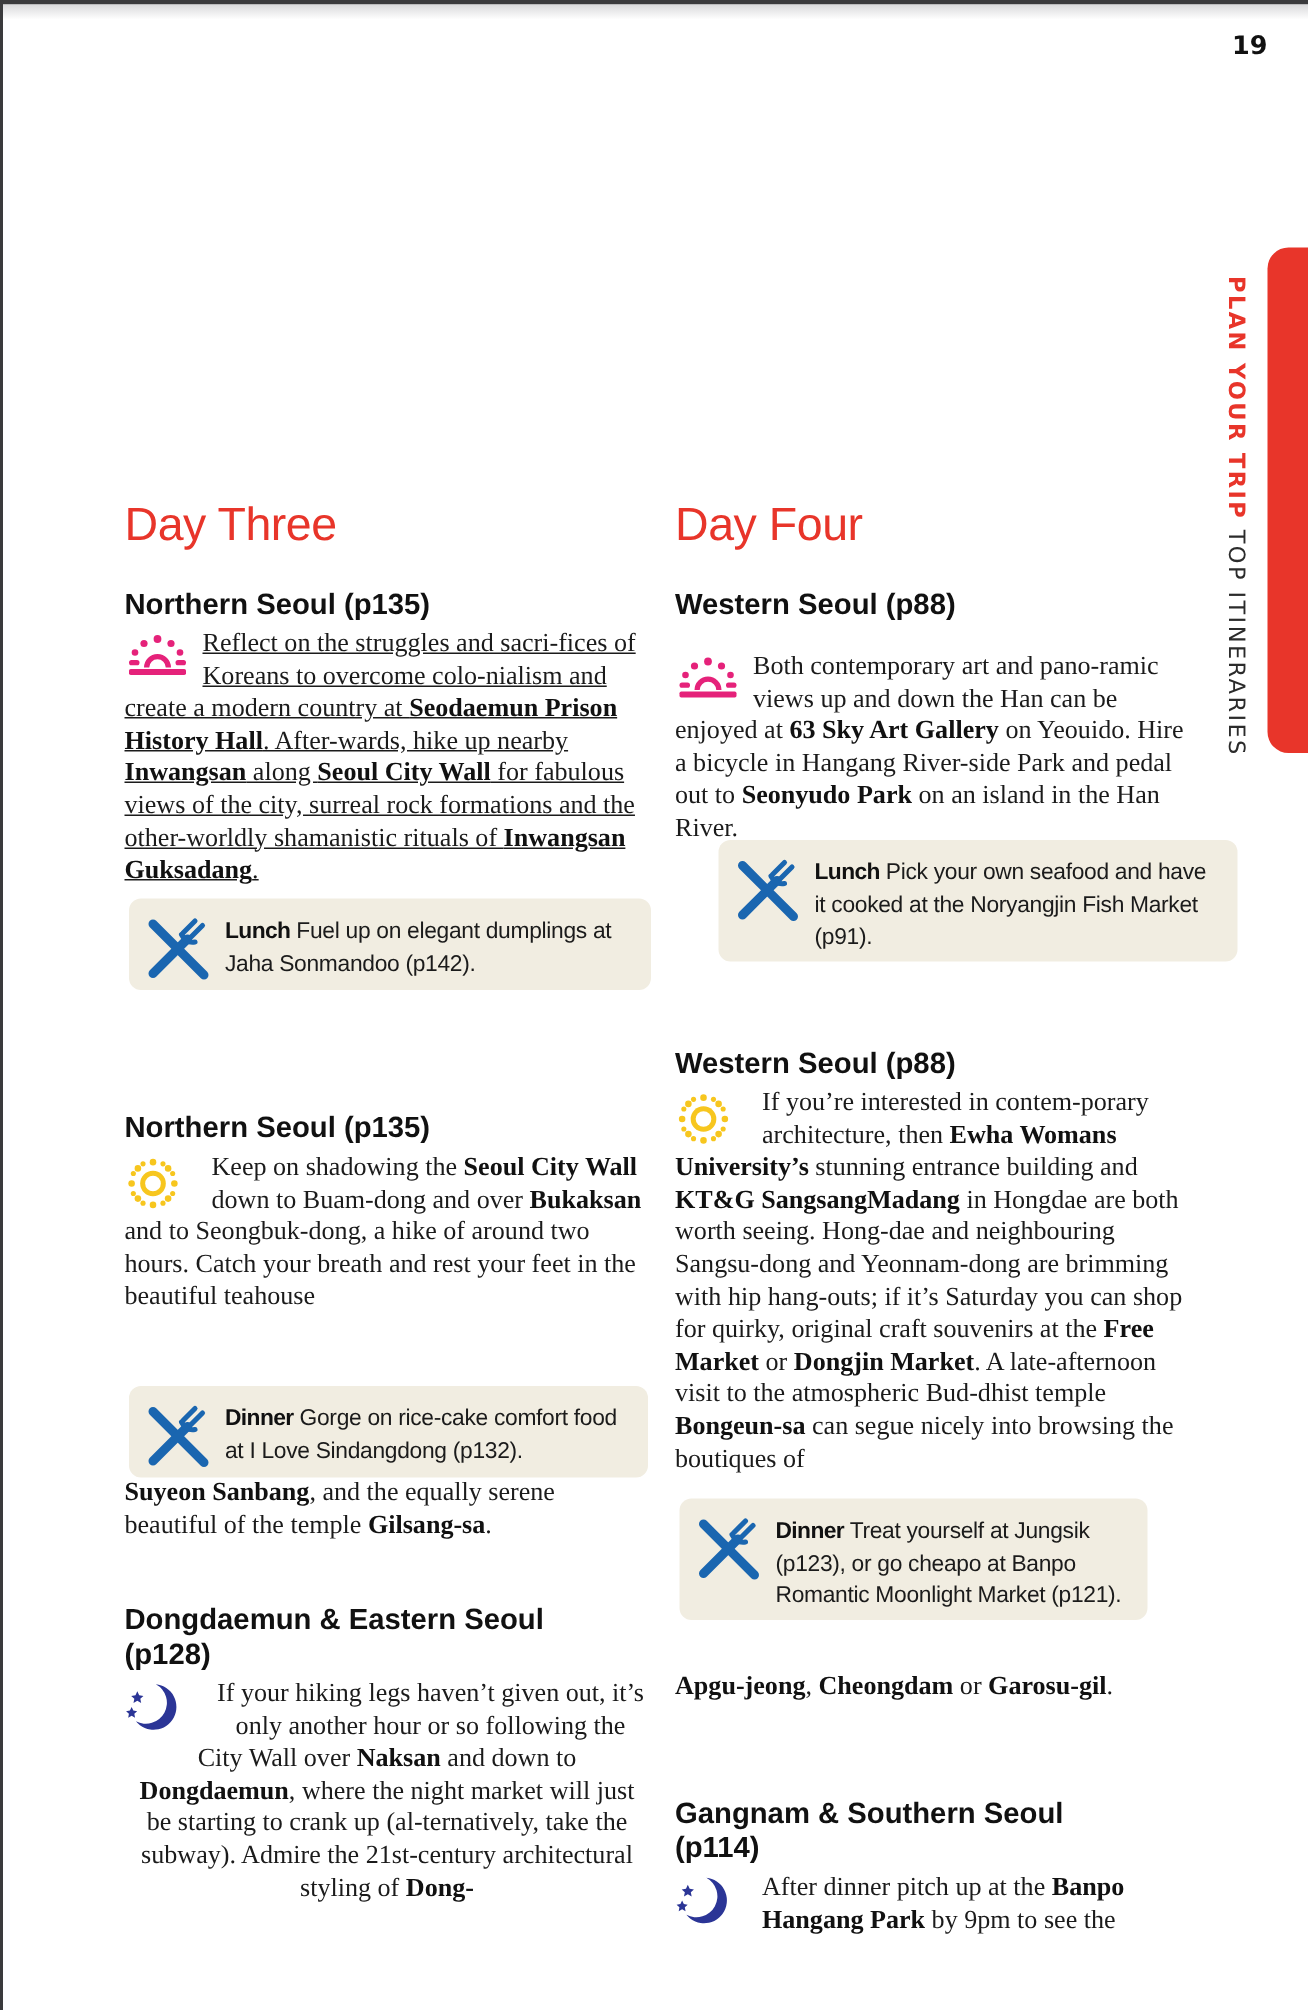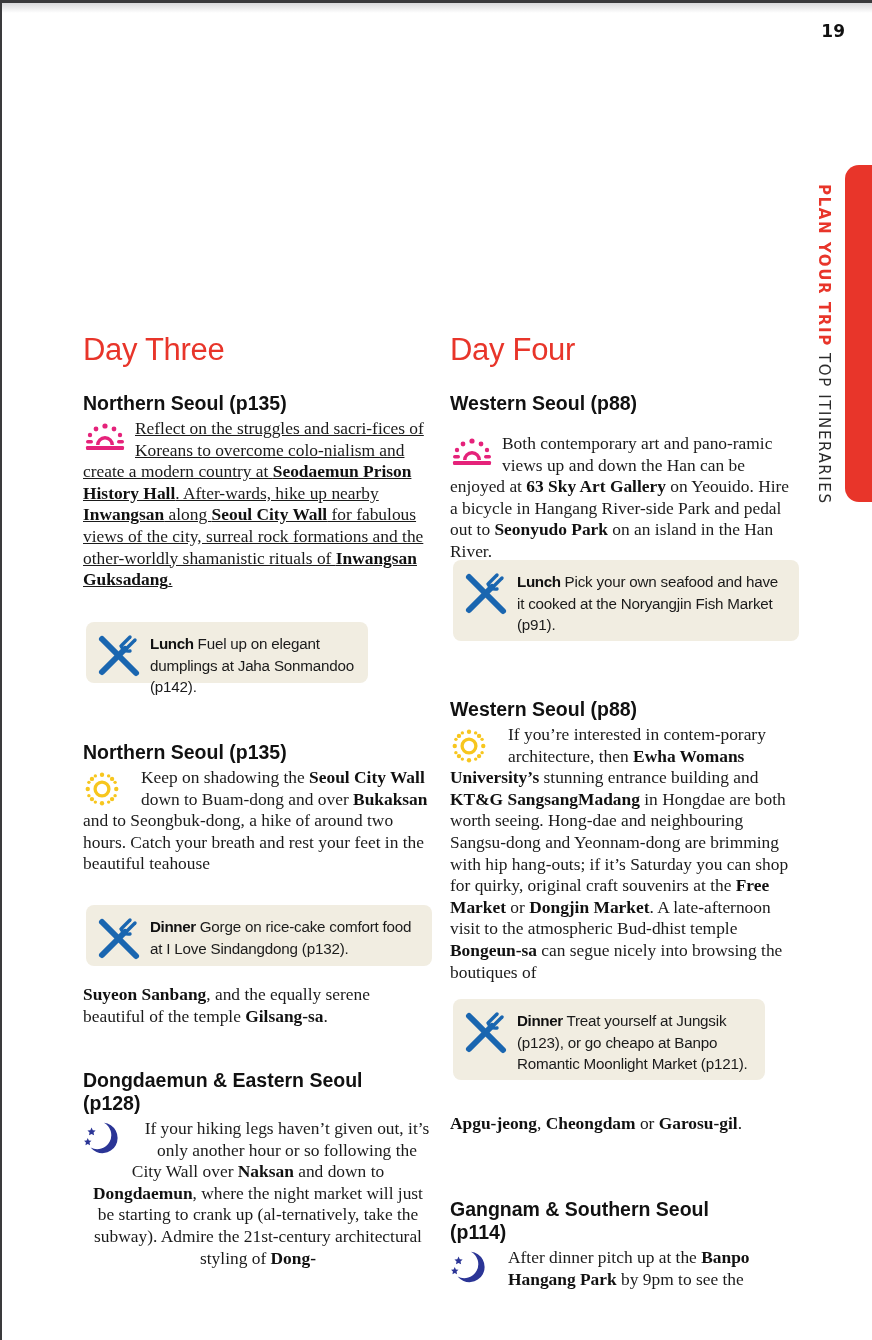--- a/index.html
+++ b/index.html
@@ -130,39 +130,39 @@
   <h2 class="section-title">Northern Seoul (p135)</h2>
   <p class="para" style="margin-top:3px;text-decoration:underline;">
     <span class="ico">
         <svg width="40" height="30" style="position:absolute;left:2px;top:4px">
           <use href="#sunrise"></use>
         </svg>
       </span><span>Reflect on the struggles and sacri-fices of Koreans to overcome colo-nialism and create a modern country at </span><b>Seodaemun Prison History Hall</b><span>. After-wards, hike up nearby </span><b>Inwangsan</b><span> along </span><b>Seoul City Wall</b><span> for fabulous views of the city, surreal rock formations and the other-worldly shamanistic rituals of </span><b>Inwangsan Guksadang</b><span>.</span>
   </p>
 </div>
 
-<div class="callout" style="left:86px; top:622px; width:282px; height:61px;">
+<div class="callout" style="left:86px; top:599px; width:348px; height:61px;">
   <svg class="fork" viewBox="0 0 46 46">
       <use href="#forkknife"></use>
     </svg>
   <div class="ctext"><b>Lunch</b><span> Fuel up on elegant dumplings at Jaha Sonmandoo (p142).</span></div>
 </div>
 
 <div class="abs" style="left:83px; top:741px; width:350px;">
   <h2 class="section-title">Northern Seoul (p135)</h2>
   <p class="para" style="margin-top:3px; height:108px; overflow:hidden;">
     <span class="ico wide">
         <svg width="38" height="38" style="position:absolute;left:0;top:2px">
           <use href="#sun"></use>
         </svg>
       </span><span>Keep on shadowing the </span><b>Seoul City Wall</b><span> down to Buam-dong and over </span><b>Bukaksan</b><span> and to Seongbuk-dong, a hike of around two hours. Catch your breath and rest your feet in the beautiful teahouse </span>
   </p>
 </div>
 
-<div class="callout" style="left:86px; top:905px; width:346px; height:61px;">
+<div class="callout" style="left:86px; top:924px; width:346px; height:61px;">
   <svg class="fork" viewBox="0 0 46 46">
       <use href="#forkknife"></use>
     </svg>
   <div class="ctext"><b>Dinner</b><span> Gorge on rice-cake comfort food at I Love Sindangdong (p132).</span></div>
 </div>
 
 <div class="abs" style="left:83px; top:984px; width:350px;">
   <p class="para"><b>Suyeon Sanbang</b><span>, and the equally serene beautiful of the temple </span><b>Gilsang-sa</b><span>.</span></p>
 </div>
 
@@ -185,21 +185,21 @@
   <h2 class="section-title">Western Seoul (p88)</h2>
   <p class="para" style="margin-top:18px;">
     <span class="ico">
         <svg width="40" height="30" style="position:absolute;left:2px;top:4px">
           <use href="#sunrise"></use>
         </svg>
       </span><span>Both contemporary art and pano-ramic views up and down the Han can be enjoyed at </span><b>63 Sky Art Gallery</b><span> on Yeouido. Hire a bicycle in Hangang River-side Park and pedal out to </span><b>Seonyudo Park</b><span> on an island in the Han River.</span>
   </p>
 </div>
 
-<div class="callout" style="left:453px; top:560px; width:346px; height:81px;">
+<div class="callout" style="left:479px; top:560px; width:346px; height:81px;">
   <svg class="fork" viewBox="0 0 46 46">
       <use href="#forkknife"></use>
     </svg>
   <div class="ctext"><b>Lunch</b><span> Pick your own seafood and have it cooked at the Noryangjin Fish Market (p91).</span></div>
 </div>
 
 <div class="abs" style="left:450px; top:698px; width:350px;">
   <h2 class="section-title">Western Seoul (p88)</h2>
   <p class="para" style="margin-top:3px; height:260px; overflow:hidden;">
     <span class="ico wide">

